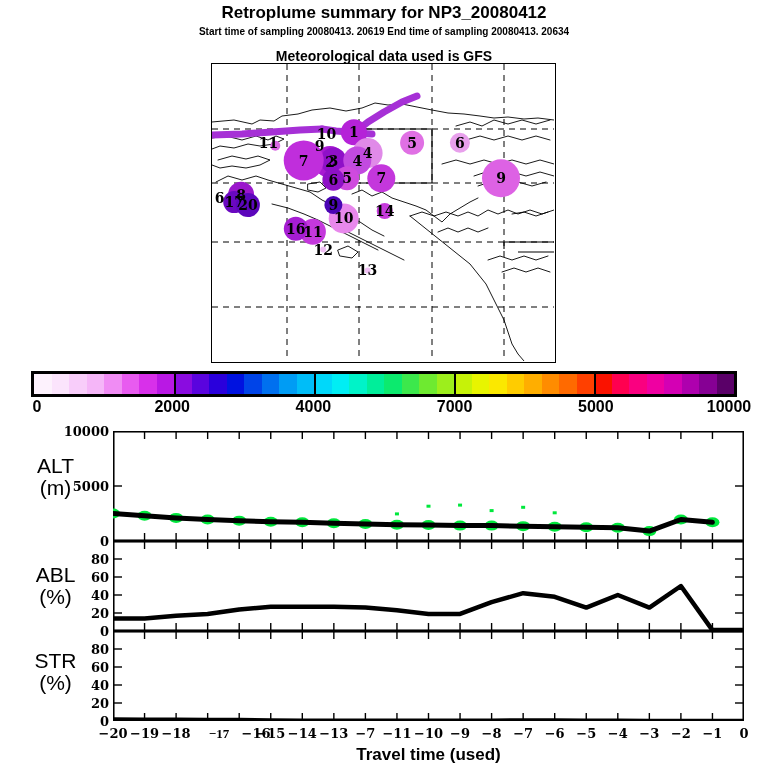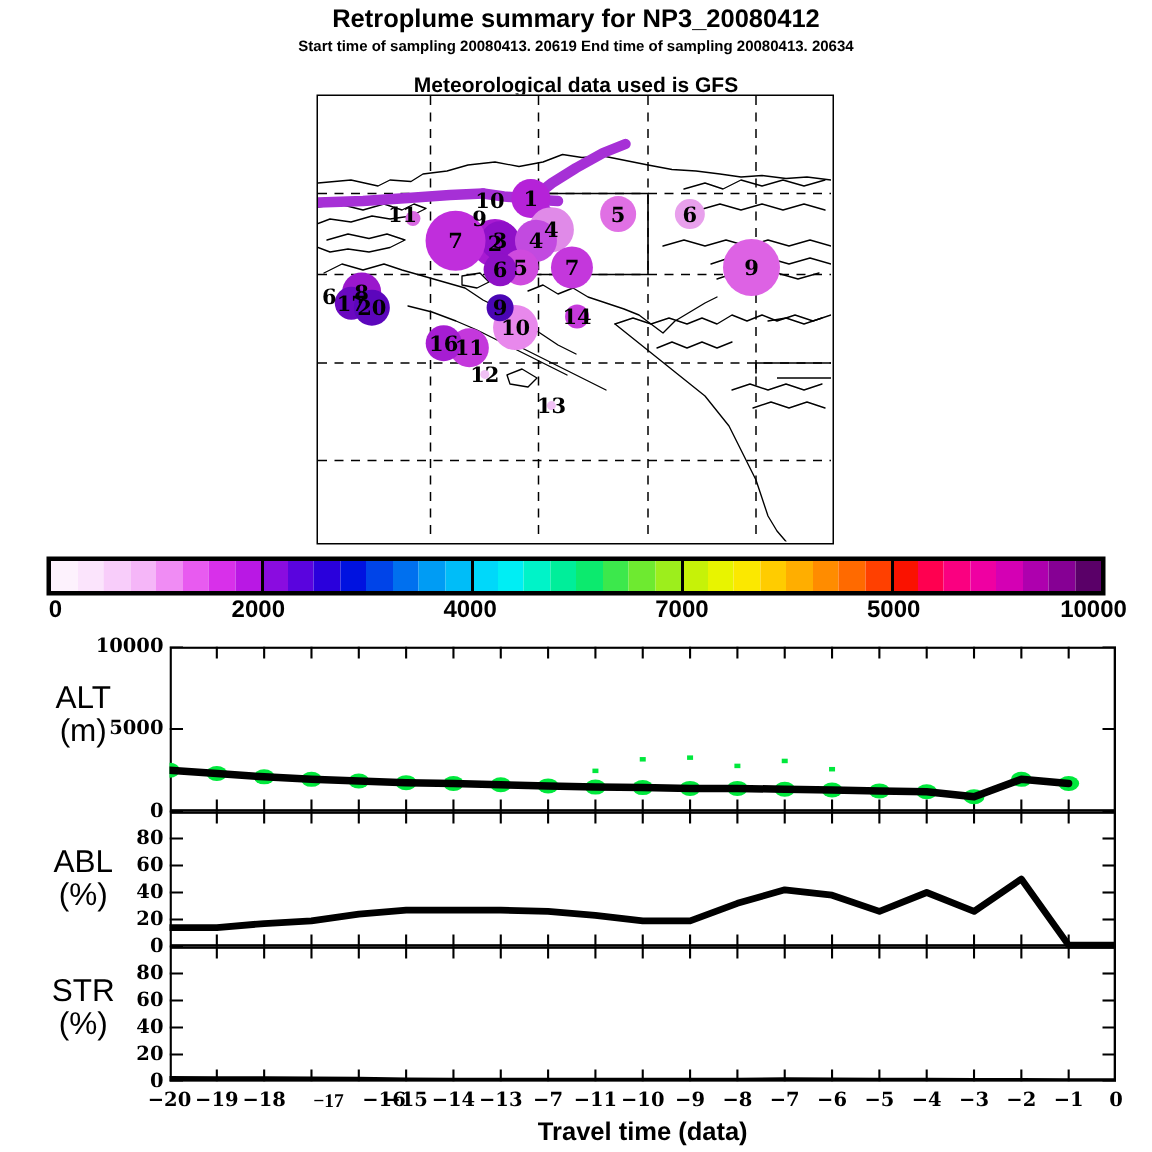--- a/index.html
+++ b/index.html
@@ -433,13 +433,13 @@
     <span class="xtick" style="left: 491.6px;">−8</span>
     <span class="xtick" style="left: 523.15px;">−7</span>
     <span class="xtick" style="left: 554.7px;">−6</span>
     <span class="xtick" style="left: 586.25px;">−5</span>
     <span class="xtick" style="left: 617.8px;">−4</span>
     <span class="xtick" style="left: 649.35px;">−3</span>
     <span class="xtick" style="left: 680.9px;">−2</span>
     <span class="xtick" style="left: 712.45px;">−1</span>
     <span class="xtick" style="left: 744px;">0</span>
   </div>
-<div id="xlabel">Travel time (data)</div>
+<div id="xlabel">Travel time (used)</div>
 
 </body></html>

